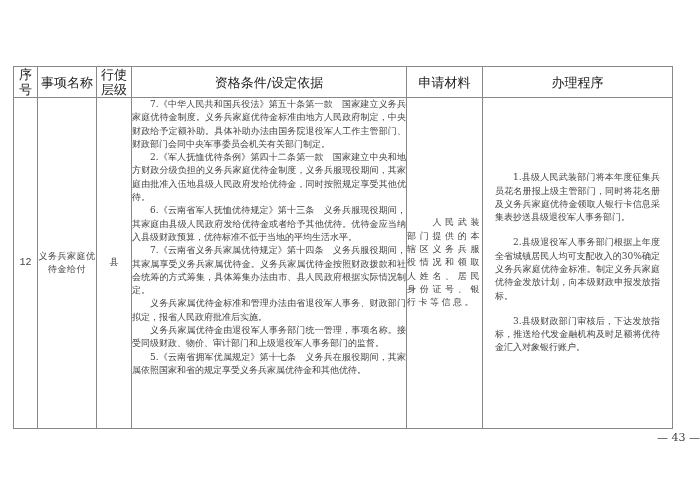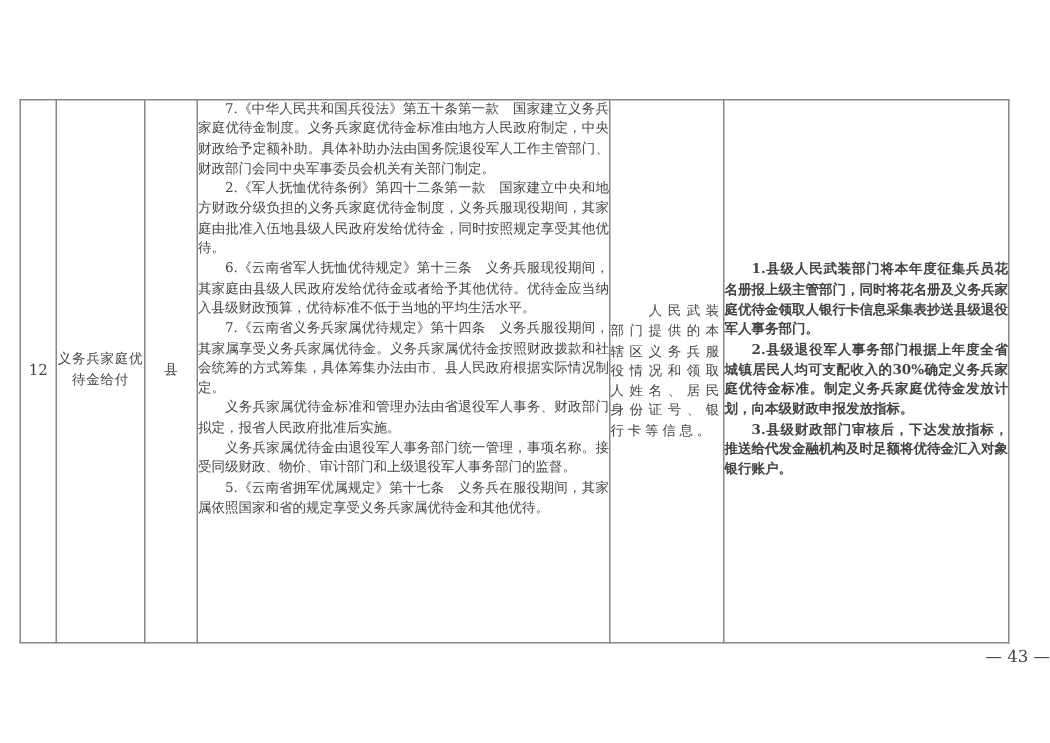--- a/index.html
+++ b/index.html
@@ -5,43 +5,51 @@
   html, body { margin:0; padding:0; background:#ffffff; }
   body { width:700px; height:495px; position:relative; overflow:hidden;
          font-family:"DejaVu Serif", serif; color:#333; }
   table.main { position:absolute; left:13px; top:66px; width:659px; height:363px;
                border-collapse:collapse; table-layout:fixed; }
   table.main td, table.main th { border:1px solid #888; padding:0; }
   th { font-family:"DejaVu Sans", sans-serif; font-weight:normal; font-size:13px;
        line-height:15px; color:#222; text-align:center; vertical-align:middle; height:28px; }
   td { font-size:9px; line-height:13.3px; vertical-align:top; color:#444; }
   .c-center { text-align:center; vertical-align:middle; }
-  .num { font-size:10px; }
+  .num { font-size:10px;font-family:Liberation Mono, monospace; }
   .name { padding:0 2px; text-align:center; vertical-align:middle; letter-spacing:0.5px; }
   .basis { padding:1px 4px 0 4px; text-align:justify; }
   .basis p { margin:0; text-indent:2em; }
-  .materials { padding:0 4px; vertical-align:middle; letter-spacing:2.5px; text-align:justify;font-family:Liberation Serif, serif; }
+  .materials { padding:0 4px; vertical-align:middle; letter-spacing:2.5px; text-align:justify; }
   .procedure { padding:0 6px; vertical-align:middle; text-align:justify; }
-  .procedure p { margin:0; text-indent:2em;font-weight:bold; }
+  .procedure p { margin:12px; text-indent:2em; }
   .page-num { position:absolute; left:0; width:100%; top:431px; text-align:right;
               font-size:11px; color:#444; padding-left:180px; box-sizing:border-box; }
 </style>
 </head>
 <body>
 
 <table class="main">
   <colgroup>
     <col style="width:24px">
       <col style="width:59px">
       <col style="width:35px">
     <col style="width:275px">
       <col style="width:76px">
       <col style="width:190px">
   </colgroup>
   <tbody>
+      <tr>
+    <th>序号</th>
+    <th>事项名称</th>
+    <th>行使层级</th>
+    <th>资格条件/设定依据</th>
+    <th>申请材料</th>
+    <th>办理程序</th>
+  </tr>
   <tr>
     <td class="c-center num">12</td>
     <td class="name">义务兵家庭优待金给付</td>
     <td class="c-center">县</td>
     <td class="basis">
       <p>7.《中华人民共和国兵役法》第五十条第一款　国家建立义务兵家庭优待金制度。义务兵家庭优待金标准由地方人民政府制定，中央财政给予定额补助。具体补助办法由国务院退役军人工作主管部门、财政部门会同中央军事委员会机关有关部门制定。</p>
       <p>2.《军人抚恤优待条例》第四十二条第一款　国家建立中央和地方财政分级负担的义务兵家庭优待金制度，义务兵服现役期间，其家庭由批准入伍地县级人民政府发给优待金，同时按照规定享受其他优待。</p>
       <p>6.《云南省军人抚恤优待规定》第十三条　义务兵服现役期间，其家庭由县级人民政府发给优待金或者给予其他优待。优待金应当纳入县级财政预算，优待标准不低于当地的平均生活水平。</p>
       <p>7.《云南省义务兵家属优待规定》第十四条　义务兵服役期间，其家属享受义务兵家属优待金。义务兵家属优待金按照财政拨款和社会统筹的方式筹集，具体筹集办法由市、县人民政府根据实际情况制定。</p>
       <p>义务兵家属优待金标准和管理办法由省退役军人事务、财政部门拟定，报省人民政府批准后实施。</p>

